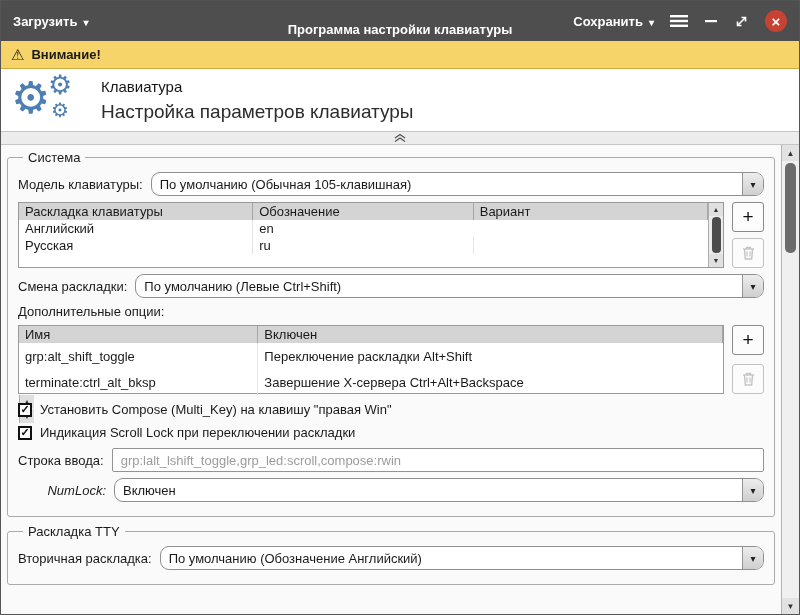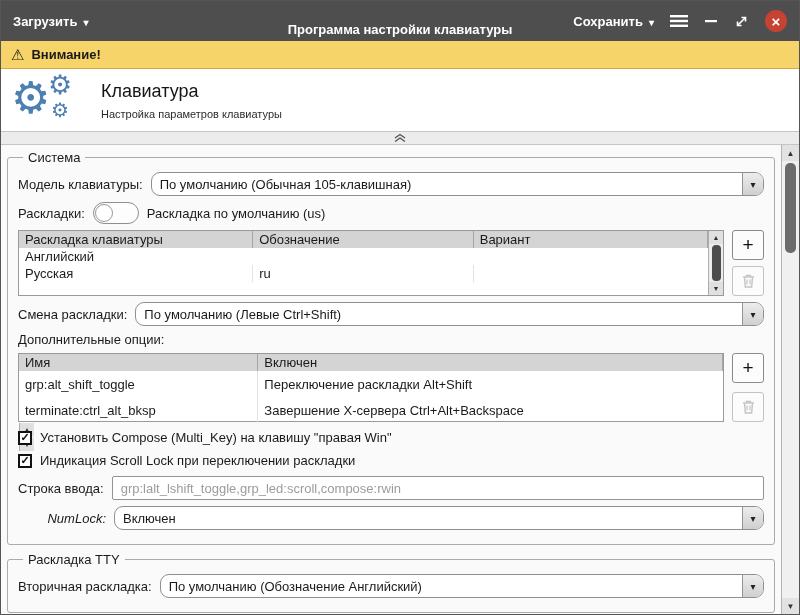--- a/index.html
+++ b/index.html
@@ -20,22 +20,22 @@
   
   .warnbar { height: 28px; background: #f7d469; border-bottom: 1px solid #cfa93e; display: flex; align-items: center; gap: 7px; padding: 0 10px; font-weight: bold; flex: 0 0 auto; }
   .warn-icon { font-size: 15px; font-weight: normal; color: #1a1a1a; }
 
   
   .apphdr { height: 62px; background: #fff; display: flex; align-items: center; padding: 0 10px; gap: 16px; flex: 0 0 auto; }
   .gears { width: 74px; height: 56px; position: relative; color: #4d7fb2; flex: 0 0 auto; }
   .gear-big  { position: absolute; left: 0;  top: 4px;  font-size: 44px; line-height: 1; }
   .gear-med  { position: absolute; left: 37px; top: 0;  font-size: 27px; line-height: 1; }
   .gear-sm   { position: absolute; left: 40px; top: 28px; font-size: 20px; line-height: 1; }
-  .h-title { font-size: 18px; margin-bottom: 6px; color: #151515; }
-  .h-sub { font-size: 11px; color: #2c2c2c; }
+  .h-title { font-size: 15px; margin-bottom: 6px; color: #151515; }
+  .h-sub { font-size: 19px; color: #2c2c2c; }
 
   
   .collapsebar { height: 14px; background: #ececec; border-top: 1px solid #c6c6c6; border-bottom: 1px solid #c6c6c6; display: flex; align-items: center; justify-content: center; flex: 0 0 auto; cursor: default; }
 
   
   .content-row { flex: 1; display: flex; min-height: 0; }
   .content { flex: 1; padding: 3px 5px 0 5px; border-right: 1px solid #b3b3b3; overflow: hidden; background: #fafafa; }
 
   fieldset { border: 1px solid #ababab; border-radius: 3px; padding: 1px 10px 8px; margin: 2px 1px 0; }
   fieldset.tty { margin-top: 7px; }
@@ -160,38 +160,32 @@
         <legend>Система</legend>
 
         <div class="frow">
           <span class="lbl">Модель клавиатуры:</span>
           <div class="combo">
             <div class="combo-text">По умолчанию (Обычная 105-клавишная)</div>
             <div class="combo-btn">▾</div>
           </div>
         </div>
 
-        <div class="frow">
-          <span class="lbl">Раскладки:</span>
-          <div class="toggle">
-            <div class="toggle-knob"></div>
-          </div>
-          <span>Раскладка по умолчанию (us)</span>
-        </div>
 
         <div class="tbl-wrap">
           <div class="tbl">
             <div class="tbl-main">
               <div class="tr th">
                 <div class="td c1">Раскладка клавиатуры</div>
                 <div class="td c2">Обозначение</div>
                 <div class="td c3">Вариант</div>
               </div>
               <div class="tr body">
                 <div class="td c1">Английский</div>
+                <div class="td c2">en</div>
               </div>
               <div class="tr body">
                 <div class="td c1">Русская</div>
                 <div class="td c2">ru</div>
                 <div class="td c3"></div>
               </div>
               <div class="fill"></div>
             </div>
             <div class="tbl-sb">
               <div class="sbtn">▲</div>

